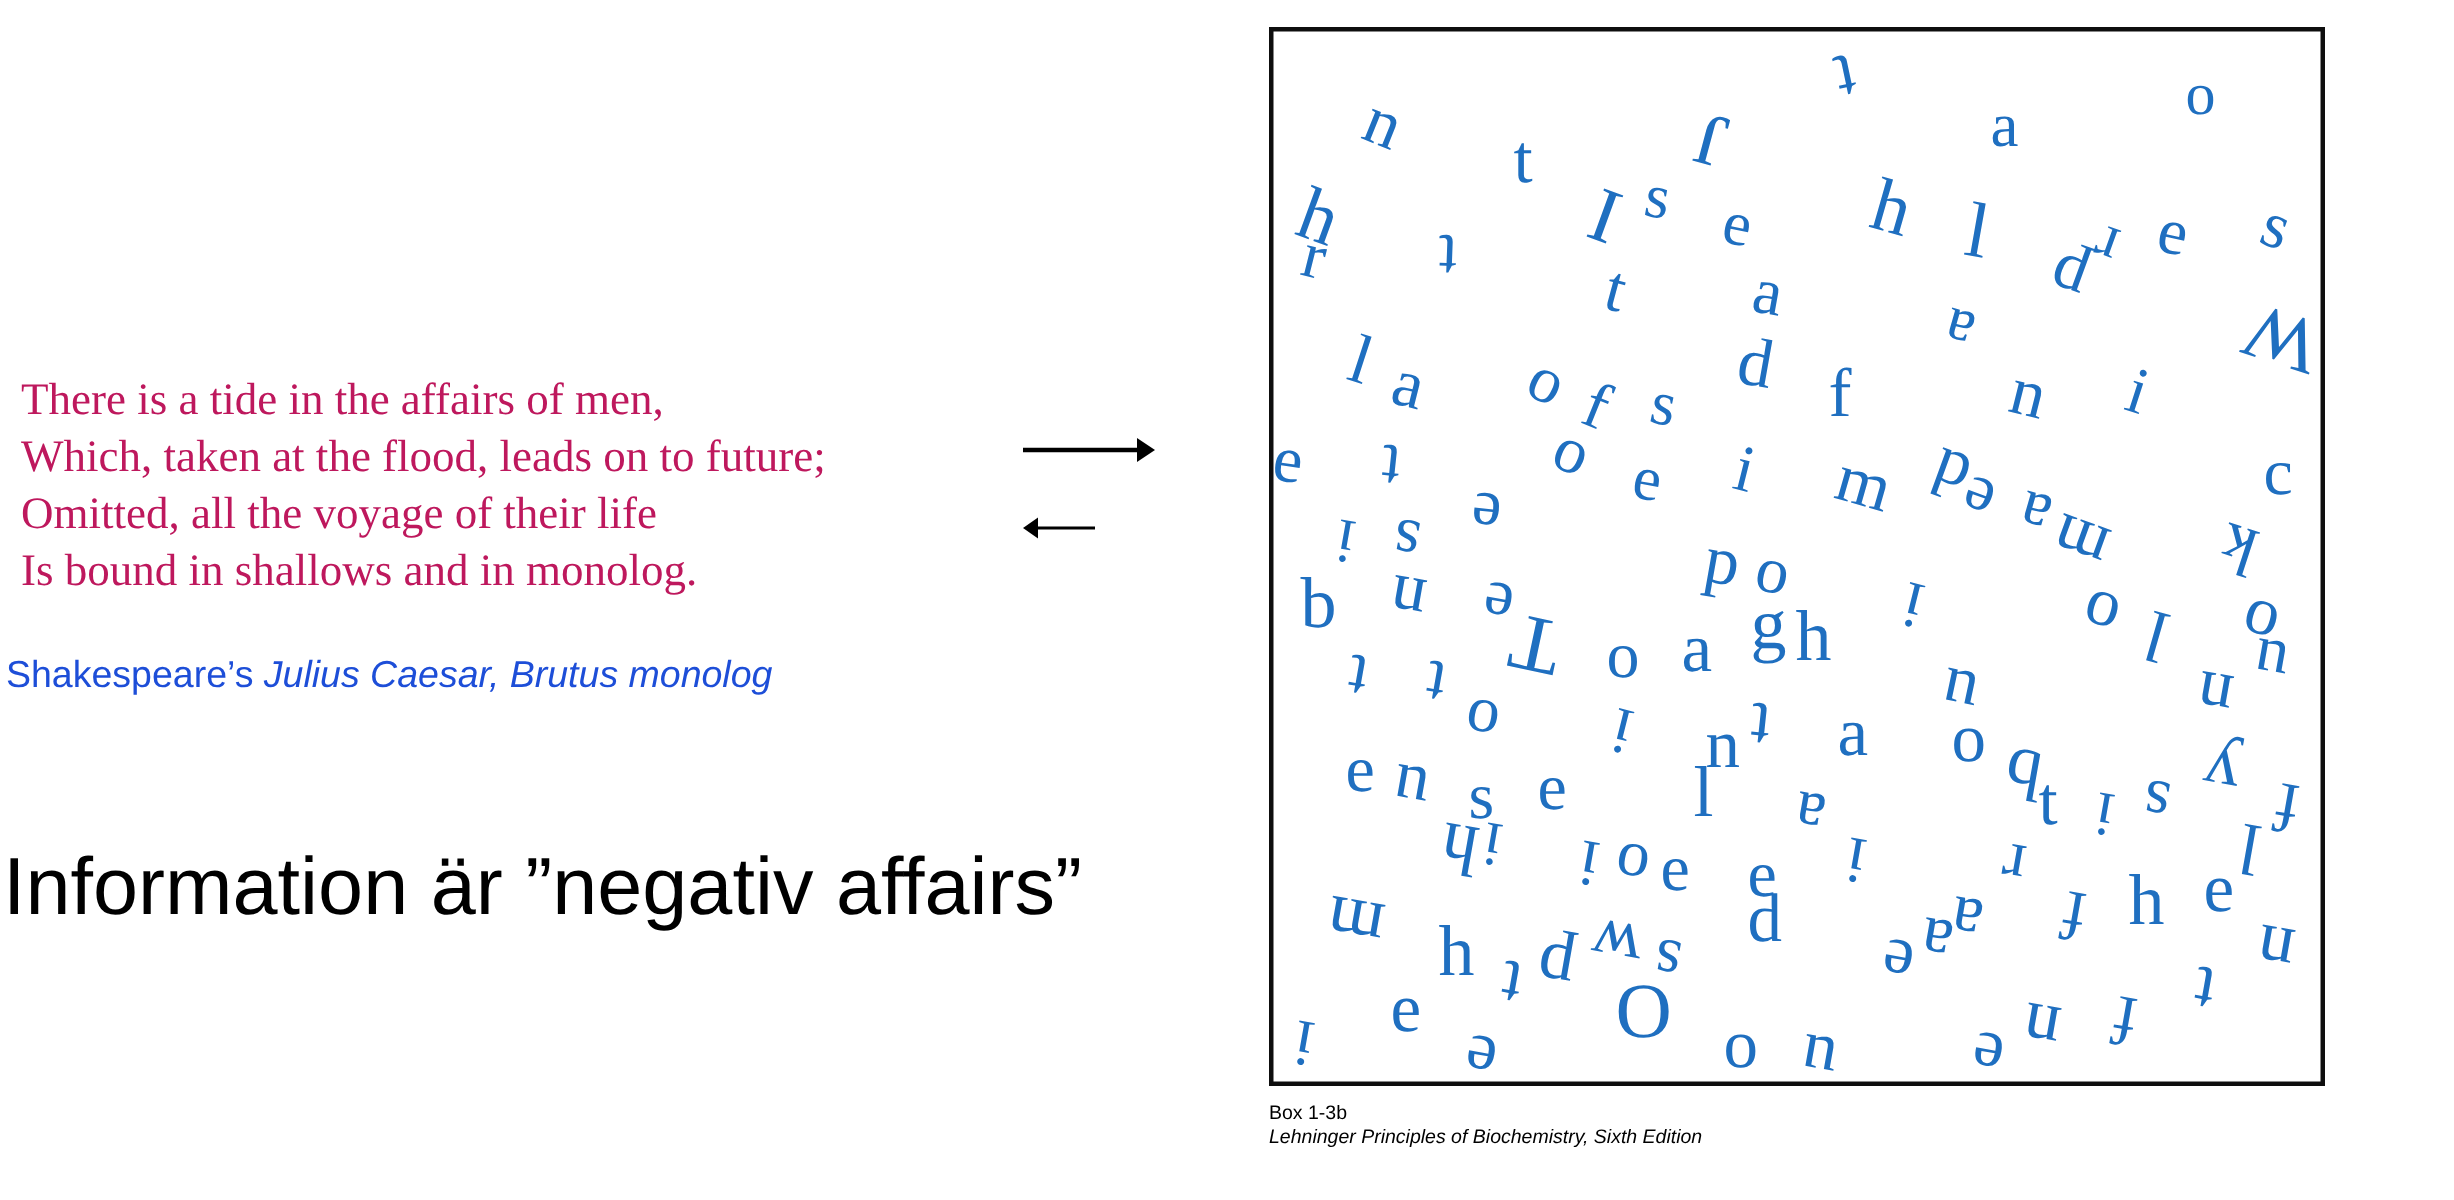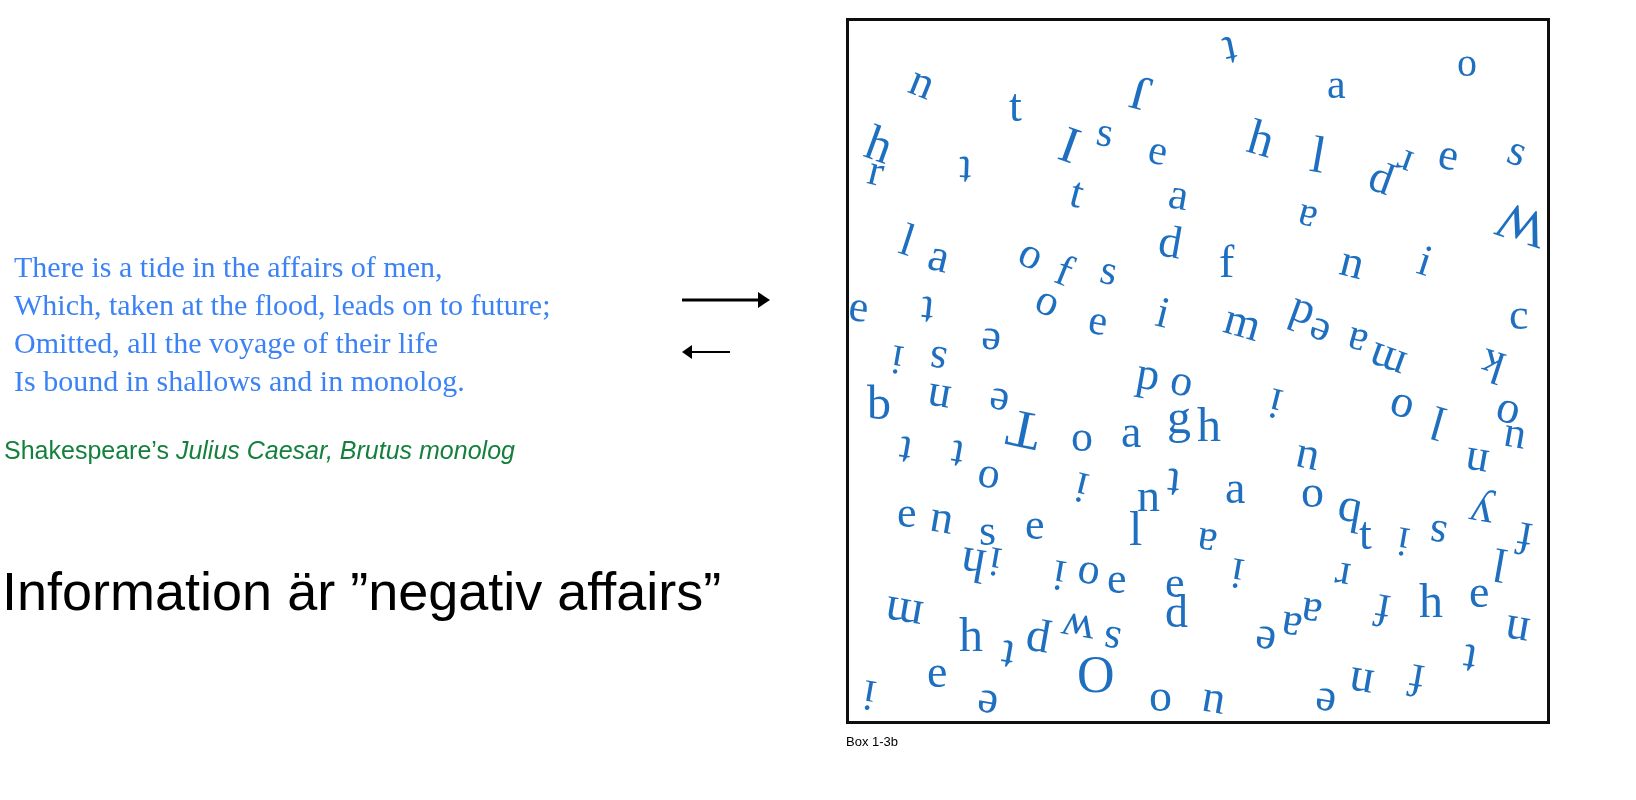--- a/index.html
+++ b/index.html
@@ -30,37 +30,37 @@
     top: 0;
     width: 820px;
     height: 800px;
   }
 
   #quote-block {
     position: absolute;
     left: 14px;
     top: 248px;
     width: 700px;
-    color: #3b82f6;
+    color: #be185d;
     font-family: "Liberation Serif", serif;
     font-size: 30px;
     line-height: 38px;
     white-space: nowrap;
   }
   #quote-block .q-line {
     display: block;
   }
 
   #attribution {
     position: absolute;
     left: 4px;
     top: 436px;
     font-family: "Liberation Sans", sans-serif;
     font-size: 25px;
-    color: #15803d;
+    color: #1d4ed8;
     white-space: nowrap;
   }
   #attribution .italic {
     font-style: italic;
   }
 
   #headline {
     position: absolute;
     left: 2px;
     top: 560px;
@@ -274,15 +274,16 @@
       <span class="lt" style="left: 466px; top: 660px; font-size: 46px; color: rgb(31, 111, 192); transform: rotate(190deg);">e</span>
       <span class="lt" style="left: 500px; top: 640px; font-size: 48px; color: rgb(31, 111, 192); transform: rotate(190deg);">n</span>
       <span class="lt" style="left: 560px; top: 636px; font-size: 46px; color: rgb(31, 111, 192); transform: rotate(190deg);">f</span>
       <span class="lt" style="left: 14px; top: 652px; font-size: 44px; color: rgb(31, 111, 192); transform: rotate(190deg);">i</span>
       <span class="lt" style="left: 128px; top: 662px; font-size: 46px; color: rgb(31, 111, 192); transform: rotate(190deg);">e</span>
       <span class="lt" style="left: 352px; top: 662px; font-size: 46px; color: rgb(31, 111, 192); transform: rotate(190deg);">u</span>
     </div>
 
   <div id="figure-caption">
     <span class="cap-title">Box 1-3b</span>
+    <span class="cap-sub">Lehninger Principles of Biochemistry, Sixth Edition</span>
   </div>
 
 </div>
 
 </body></html>

